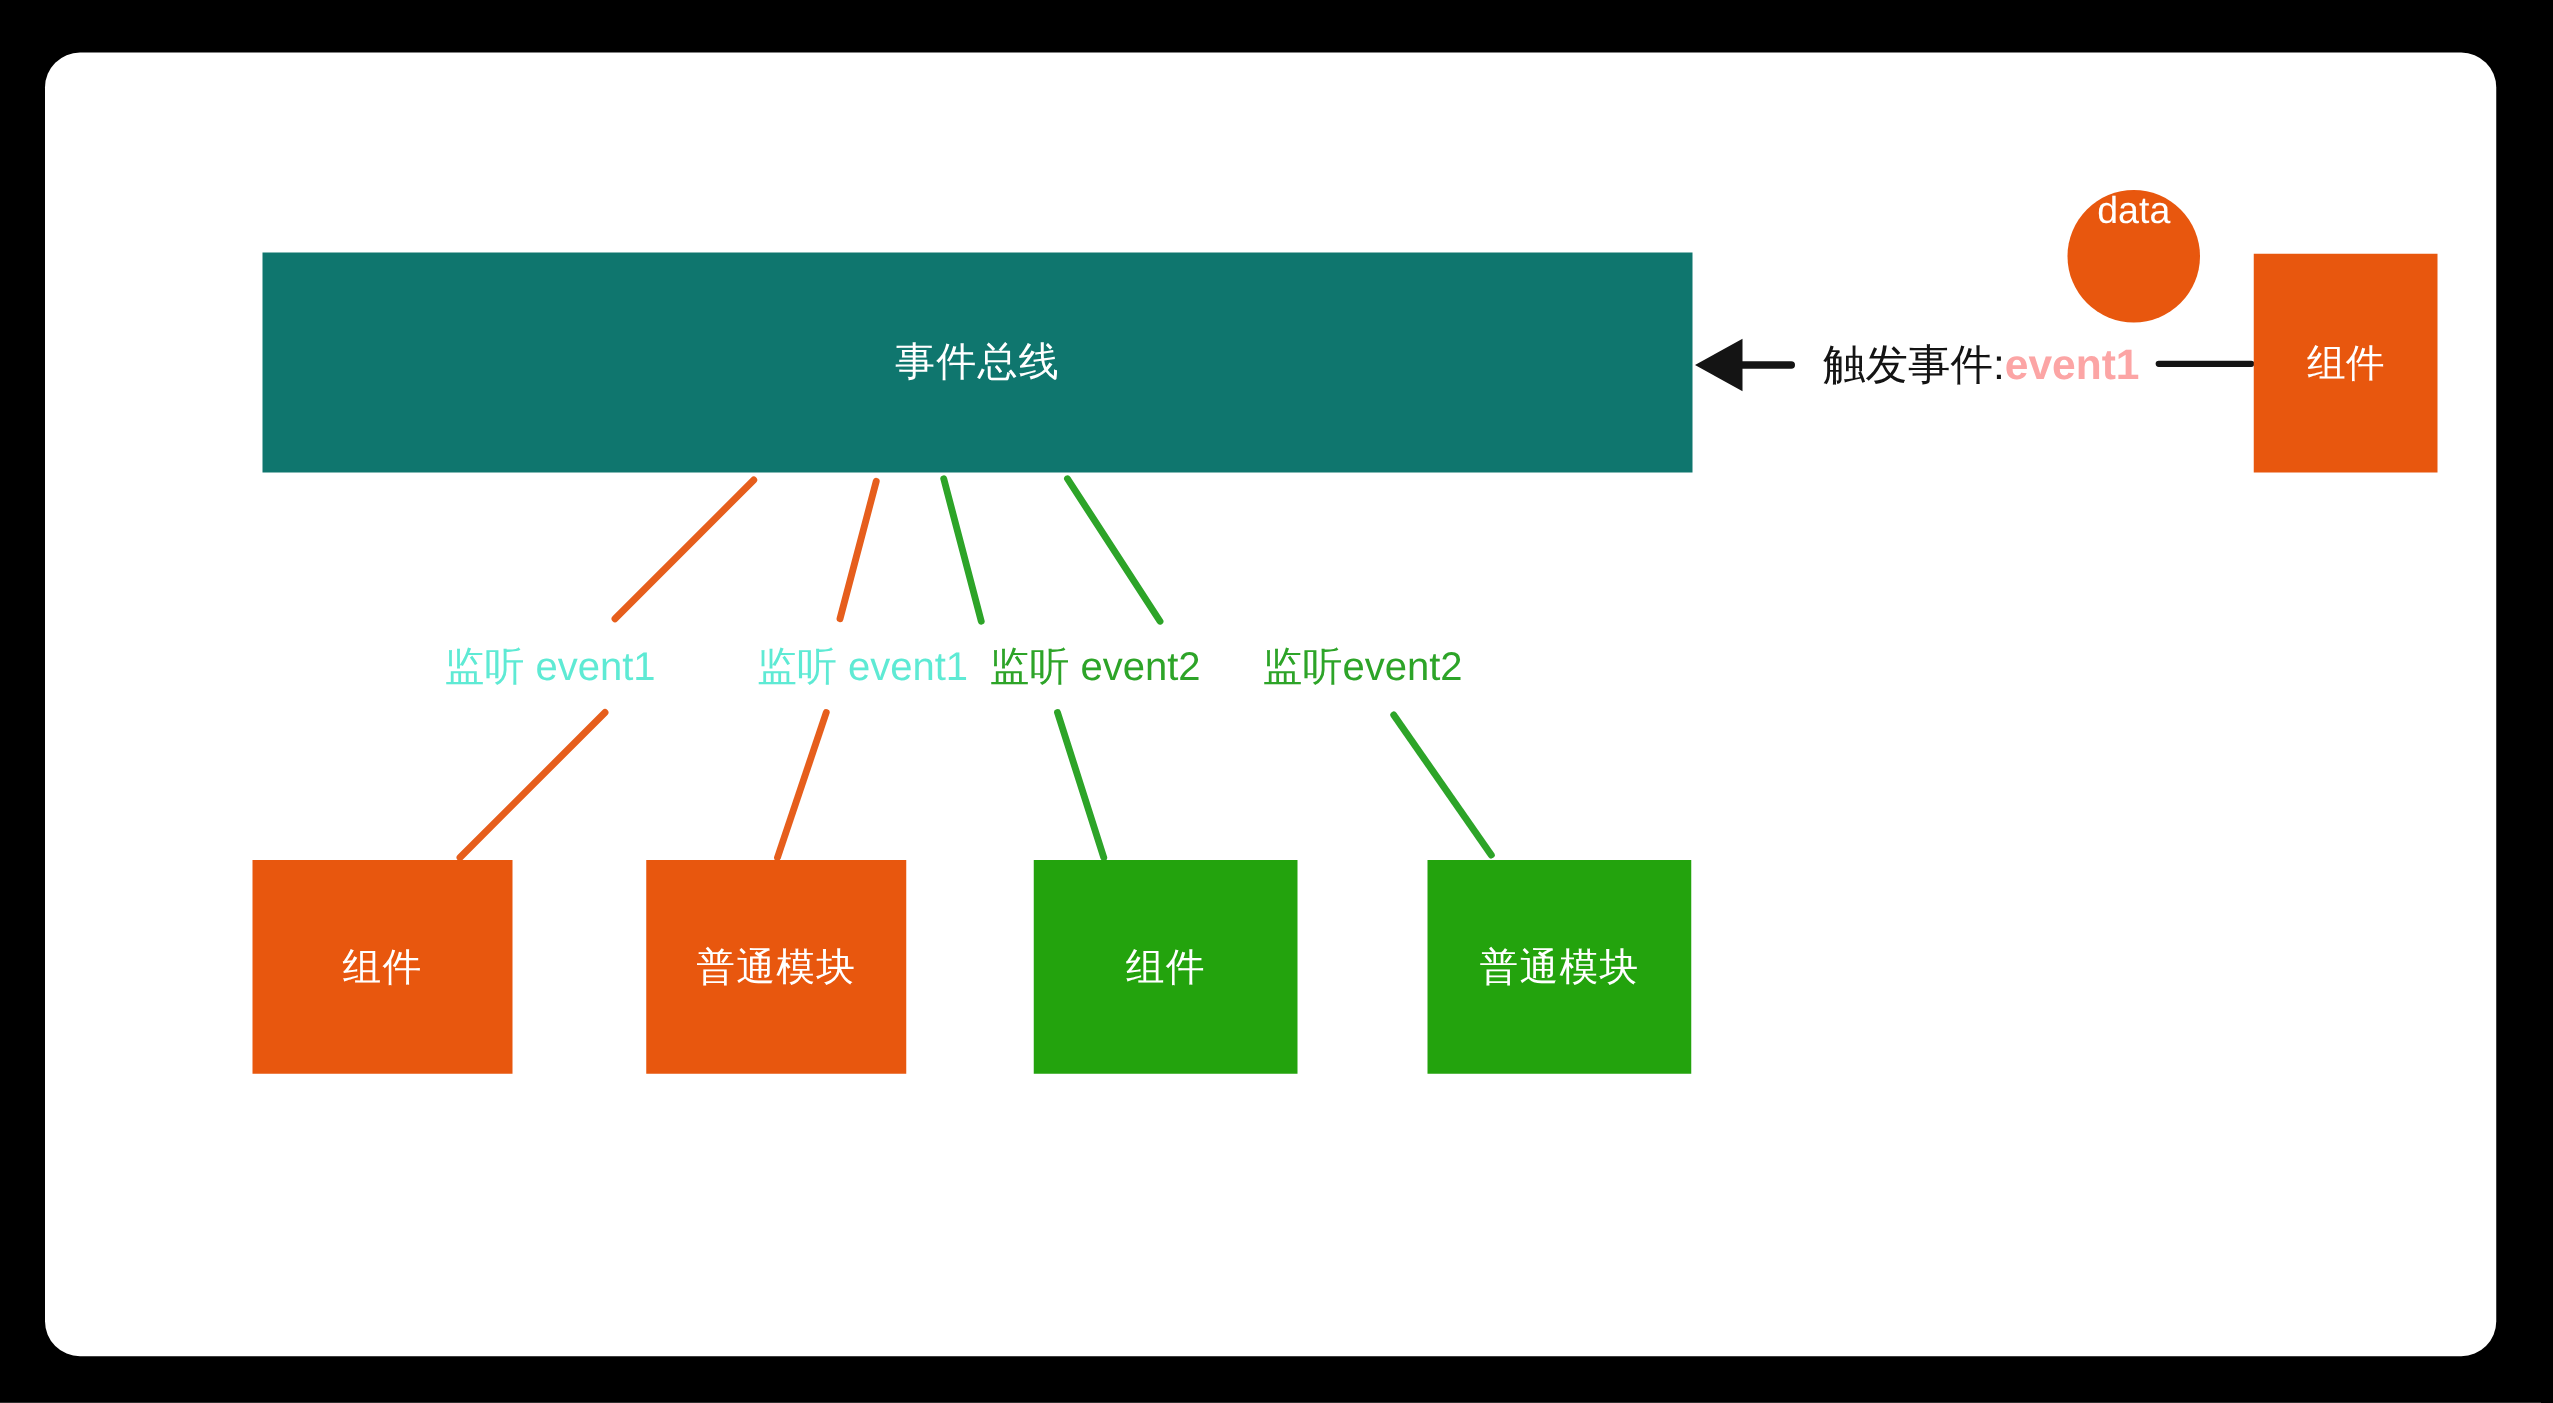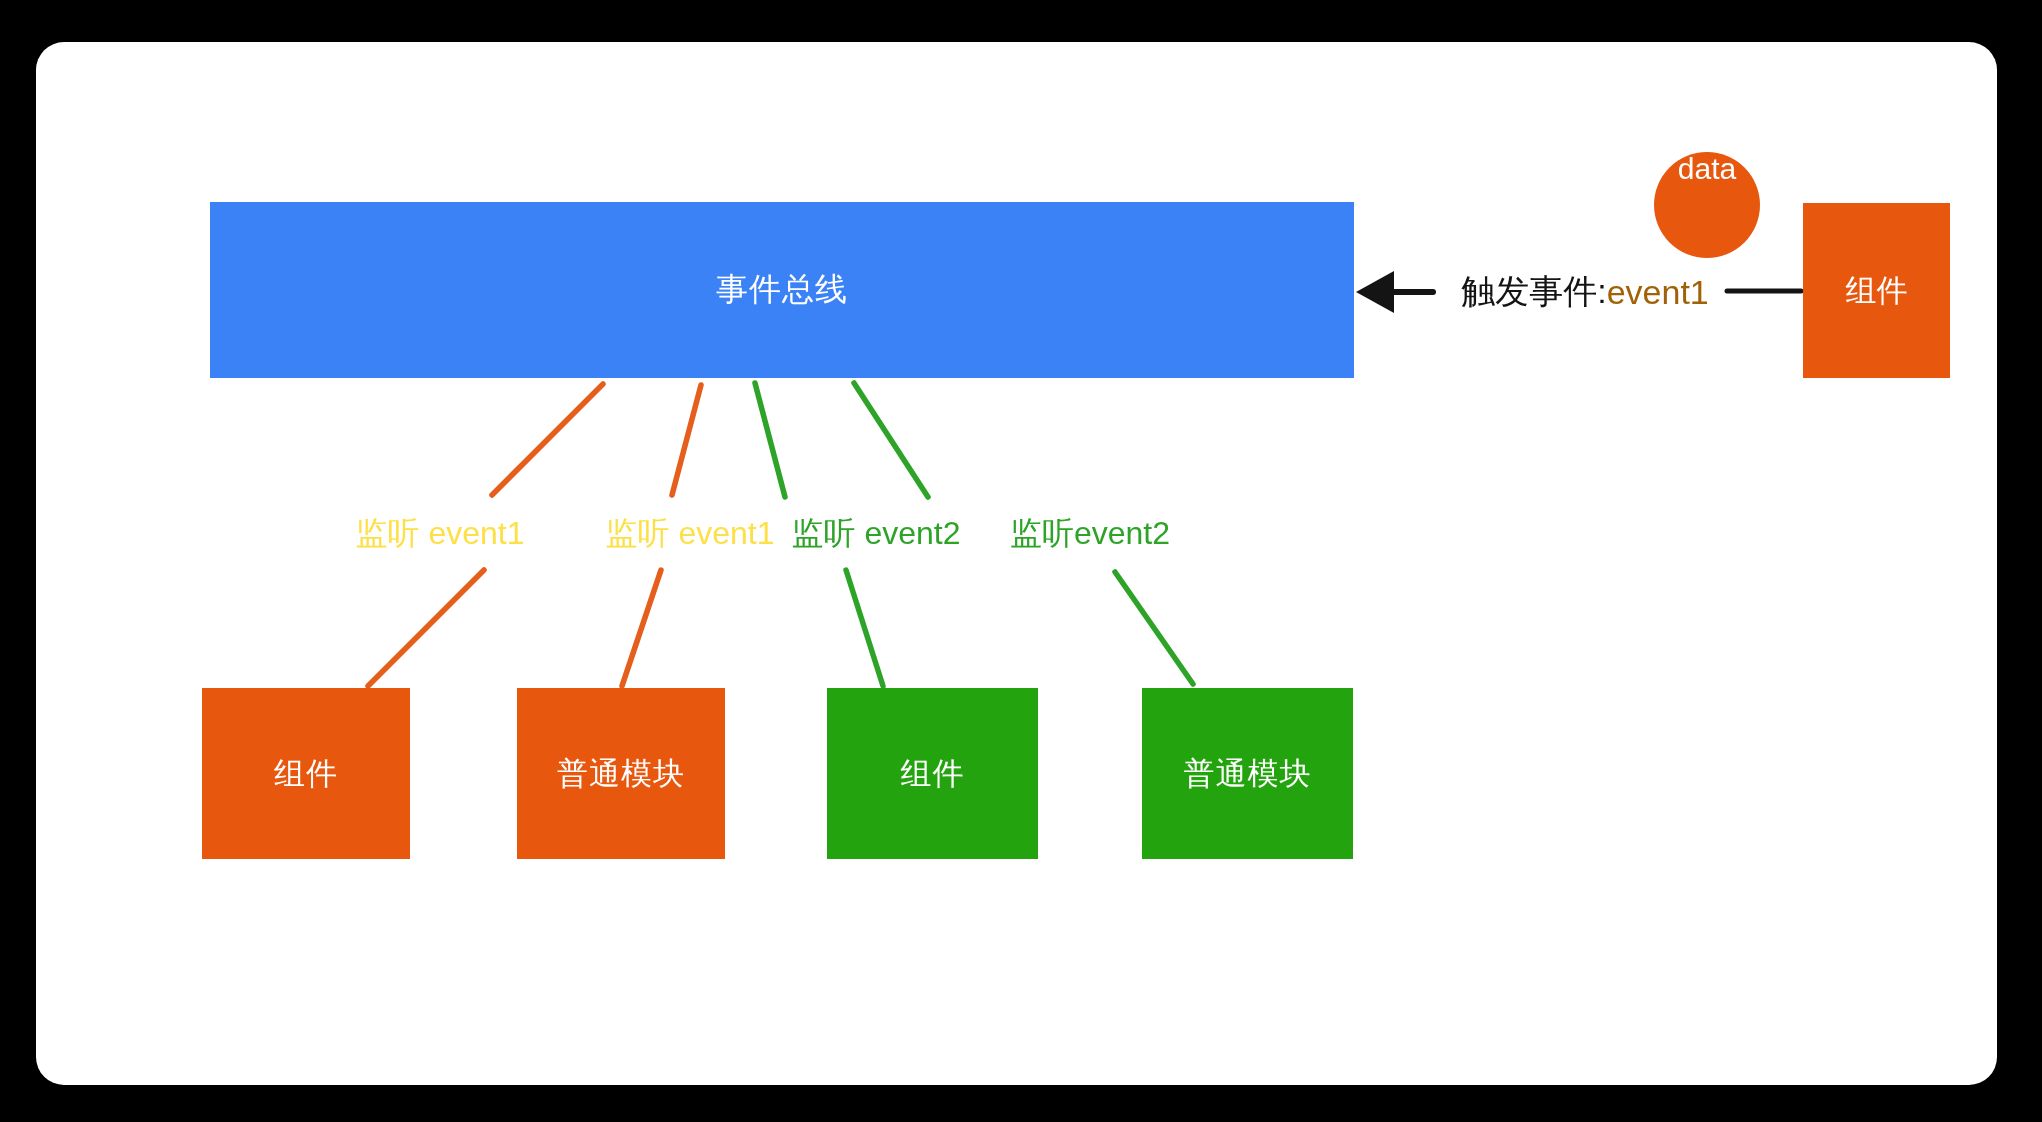--- a/index.html
+++ b/index.html
@@ -23,21 +23,21 @@
     height: 1043px;
     background: #ffffff;
     border-radius: 28px;
   }
   .abs { position: absolute; }
   .bus-bar {
     left: 210px;
     top: 202px;
     width: 1144px;
     height: 176px;
-    background: #3b82f6;
+    background: #0f766e;
     display: flex;
     align-items: center;
     justify-content: center;
     color: #ffffff;
     font-size: 32px;
     font-weight: 500;
     letter-spacing: 1px;
   }
   .data-circle {
     left: 1654px;
@@ -70,32 +70,32 @@
     width: 290px;
     height: 44px;
     display: flex;
     align-items: center;
     justify-content: center;
     font-size: 34px;
     font-weight: 500;
     color: #141414;
     white-space: nowrap;
   }
-  .trigger-text .event { color: #a16207; font-weight: 400; }
+  .trigger-text .event { color: #fca5a5; font-weight: 700; }
   .listen-label {
     top: 514px;
     width: 220px;
     height: 40px;
     display: flex;
     align-items: center;
     justify-content: center;
     font-size: 32px;
     white-space: nowrap;
   }
-  .listen-label.orange { color: #fde047; }
+  .listen-label.orange { color: #5eead4; }
   .listen-label.green  { color: #2DA428; }
   .ll-1 { left: 330px; }
   .ll-2 { left: 580px; }
   .ll-3 { left: 766px; }
   .ll-4 { left: 980px; }
   .sub-box {
     top: 688px;
     height: 171px;
     display: flex;
     align-items: center;

